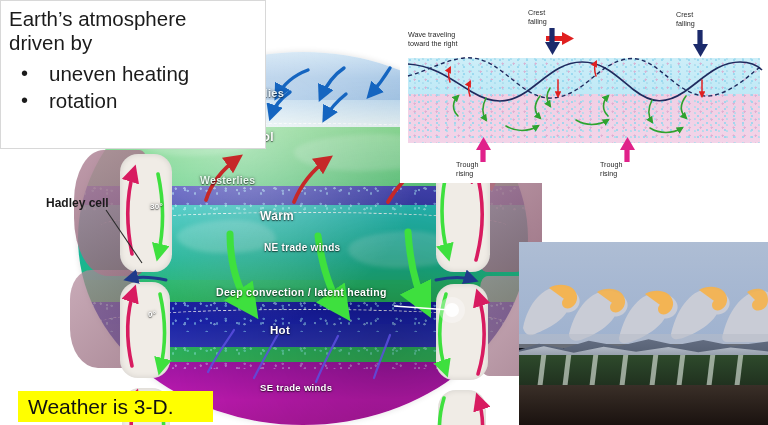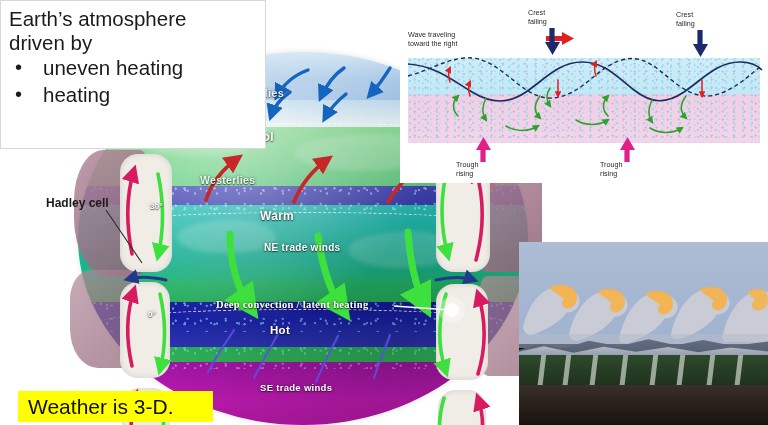--- a/index.html
+++ b/index.html
@@ -61,21 +61,21 @@
   
   .glabel{position:absolute;color:#ffffff;font-weight:bold;
           text-shadow:0 0 3px rgba(0,0,0,.55),0 1px 1px rgba(0,0,0,.5);
           white-space:nowrap;letter-spacing:.3px;}
 
   
   #textbox{position:absolute;left:0;top:0;width:266px;height:149px;
     background:#ffffff;border:1px solid #d8d8d8;box-sizing:border-box;
     padding:6px 10px 0 8px;}
   #textbox .line{font-size:20.5px;color:#1b1b1b;line-height:1.18;}
-  #textbox ul{margin:0;padding:0;list-style:none;}
+  #textbox ul{margin:6px;padding:0;list-style:none;}
   #textbox li{font-size:20.5px;color:#1b1b1b;line-height:1.3;
               position:relative;padding-left:34px;}
   #textbox li:before{content:"\2022";position:absolute;left:6px;top:-1px;font-size:20px;}
 
   
   #wavepanel{position:absolute;left:400px;top:0px;width:368px;height:183px;
              background:#ffffff;overflow:hidden;}
   #wave-fluid{position:absolute;left:8px;top:58px;width:352px;height:85px;}
   .fl-top{position:absolute;left:0;top:0;width:100%;height:42%;
           background:linear-gradient(180deg,#cdeef8,#bfe9f6);}
@@ -246,21 +246,21 @@
           <path d="M6,176 C20,173 32,172 44,176" stroke="#1f3a8a" stroke-width="3" marker-end="url(#mNavy)"></path>
         </g>
       </svg>
     </div>
 
     <div class="glabel" style="left:120px;top:35px;font-size:11px;color:#e9f3f8;">Polar easterlies</div>
     <div class="glabel" style="left:168px;top:78px;font-size:12px;">Cool</div>
     <div class="glabel" style="left:94px;top:122px;font-size:10.5px;color:#eafaf0;padding-left:28px;">Westerlies</div>
     <div class="glabel" style="left:182px;top:157px;font-size:12px;">Warm</div>
     <div class="glabel" style="left:186px;top:190px;font-size:10px;">NE trade winds</div>
-    <div class="glabel" style="left:138px;top:247px;font-size:10.5px;font-family:Liberation Serif, serif;">Deep convection / latent heating</div>
+    <div class="glabel" style="left:138px;top:234px;font-size:10.5px;">Deep convection / latent heating</div>
     <div class="glabel" style="left:192px;top:272px;font-size:11.5px;">Hot</div>
     <div class="glabel" style="left:182px;top:330px;font-size:9.5px;">SE trade winds</div>
 
     <div class="glabel" style="left:72px;top:150px;font-size:8px;">30°</div>
     <div class="glabel" style="left:70px;top:258px;font-size:8px;">0°</div>
 
     <svg style="position:absolute;left:0;top:0;width:450px;height:373px;overflow:visible;" viewBox="0 0 450 373">
       <path d="M316,254 L372,258" stroke="#ffffff" stroke-width="1.4" fill="none"></path>
       <circle cx="374" cy="258" r="7" fill="#ffffff" opacity=".92"></circle>
       <circle cx="374" cy="258" r="13" fill="#ffffff" opacity=".35"></circle>
@@ -270,21 +270,21 @@
   <div id="hadley-label">Hadley cell</div>
   <svg style="position:absolute;left:0;top:0;width:768px;height:425px;pointer-events:none;" viewBox="0 0 768 425">
     <path d="M106,210 L142,263" stroke="#2b2b2b" stroke-width="1.1" fill="none"></path>
   </svg>
 
   <div id="textbox">
     <div class="line">Earth’s atmosphere</div>
     <div class="line">driven by</div>
     <ul>
       <li>uneven heating</li>
-      <li>heating</li>
+      <li>rotation</li>
     </ul>
   </div>
 
   <div id="wavepanel">
 
     <div id="wave-fluid">
       <div class="fl-top"></div>
       <div class="fl-bot"></div>
       <div class="fl-speck"></div>
     </div>

